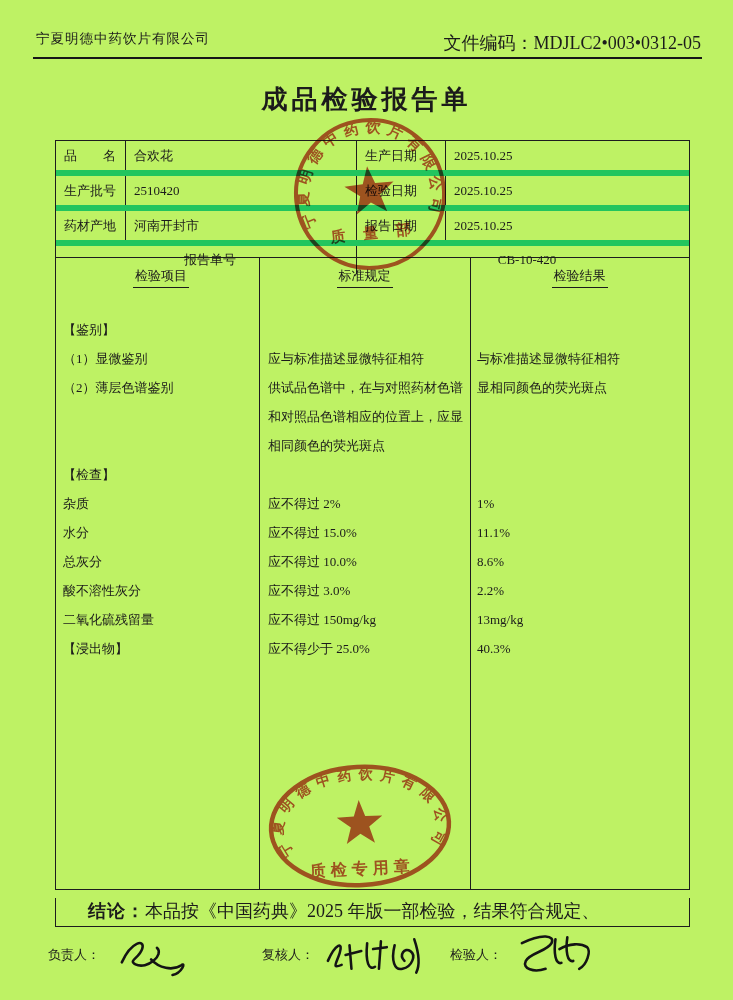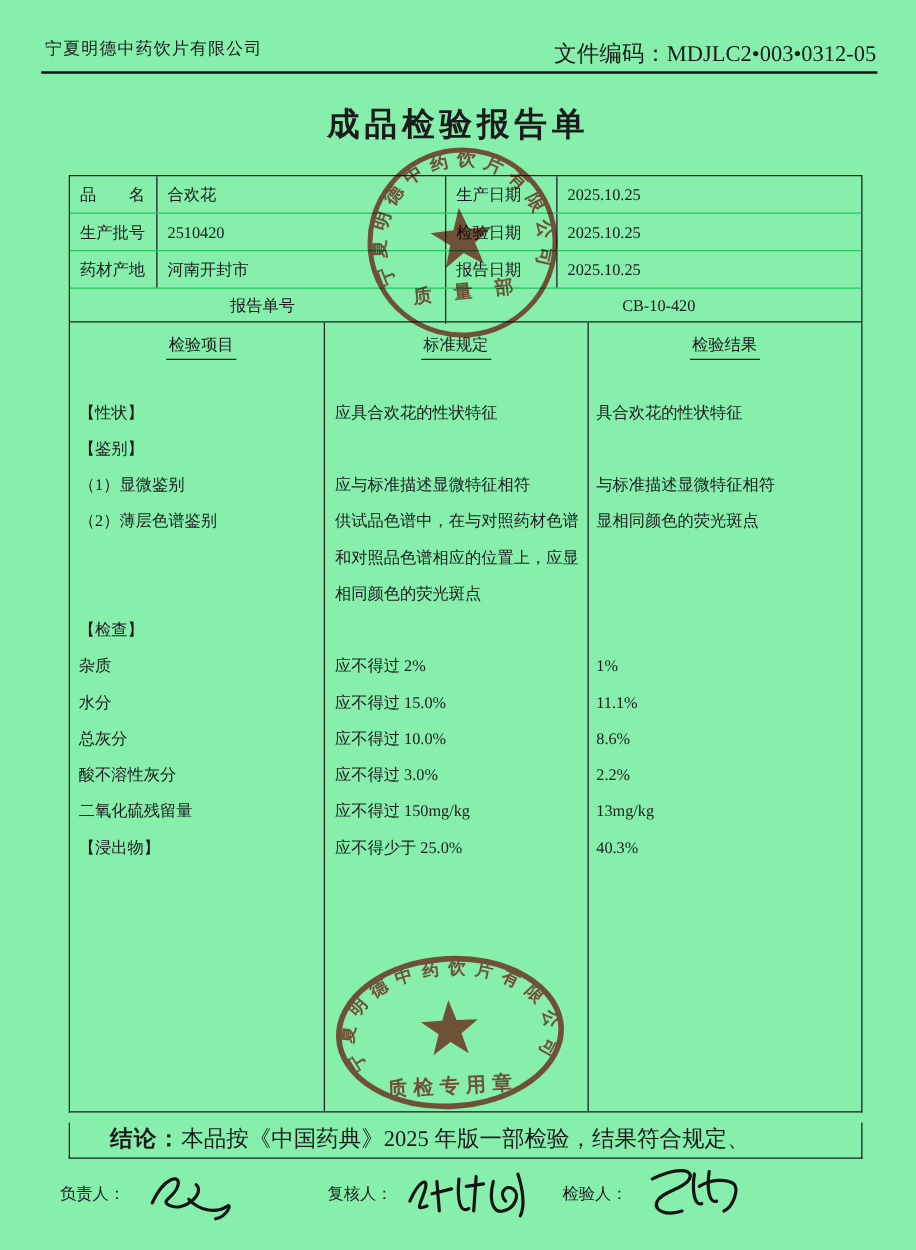--- a/index.html
+++ b/index.html
@@ -1,30 +1,30 @@
 <!DOCTYPE html>
 <html><head>
 <meta charset="utf-8">
 <style>
   html,body{margin:0;padding:0;background:#e8e8e8;}
   .page{
-    position:relative;width:733px;height:1000px;background:#86efac;
+    position:relative;width:733px;height:1000px;background:#bef264;
     font-family:"Liberation Serif","DejaVu Serif",serif;color:#1b1b1b;overflow:hidden;
   }
   
   .company{position:absolute;left:36px;top:30px;font-size:13.5px;letter-spacing:1px;}
   .filecode{position:absolute;right:32px;top:31px;font-size:18px;}
   .headrule{position:absolute;left:33px;right:31px;top:57px;height:2px;background:#161616;}
   
   .title{position:absolute;left:0;right:0;top:82px;text-align:center;
     font-size:26px;font-weight:bold;letter-spacing:4px;}
   
   .info-table{position:absolute;left:55px;top:140px;width:635px;height:118px;
     border:1.5px solid #1d1d1d;box-sizing:border-box;font-size:13px;}
-  .info-row{display:grid;height:29px;line-height:29px;border-bottom:1px solid #22c55e;}
+  .info-row{display:grid;height:29px;line-height:29px;border-bottom:6px solid #22c55e;}
   .info-row.cols4{grid-template-columns:70px 231px 89px 1fr;}
   .info-row.cols2{grid-template-columns:301px 1fr;border-bottom:none;height:28px;line-height:28px;text-align:center;}
   .ic{padding-left:8px;box-sizing:border-box;overflow:hidden;}
   .ic.bdr{border-right:1px solid #1d1d1d;}
   
   .main-table{position:absolute;left:55px;top:258px;width:635px;height:632px;
     border:1.5px solid #1d1d1d;border-top:none;box-sizing:border-box;font-size:13px;}
   .vline{position:absolute;top:0;bottom:0;width:1px;background:#1d1d1d;}
   .vline.v1{left:203px;} .vline.v2{left:414px;}
   .mt-head{display:grid;grid-template-columns:203px 211px 1fr;height:40px;padding-top:9px;box-sizing:border-box;}
@@ -91,25 +91,20 @@
 
   <div class="main-table">
     <div class="vline v1"></div>
     <div class="vline v2"></div>
     <div class="mt-head">
       <div class="th left"><span>检验项目</span></div>
       <div class="th"><span>标准规定</span></div>
       <div class="th"><span>检验结果</span></div>
     </div>
     <div class="mt-body">
-      <div class="mt-row">
-        <div class="cell c1">【性状】</div>
-        <div class="cell c2">应具合欢花的性状特征</div>
-        <div class="cell c3">具合欢花的性状特征</div>
-      </div>
       <div class="mt-row">
         <div class="cell c1">【鉴别】</div>
         <div class="cell c2"></div>
         <div class="cell c3"></div>
       </div>
       <div class="mt-row">
         <div class="cell c1">（1）显微鉴别</div>
         <div class="cell c2">应与标准描述显微特征相符</div>
         <div class="cell c3">与标准描述显微特征相符</div>
       </div>

